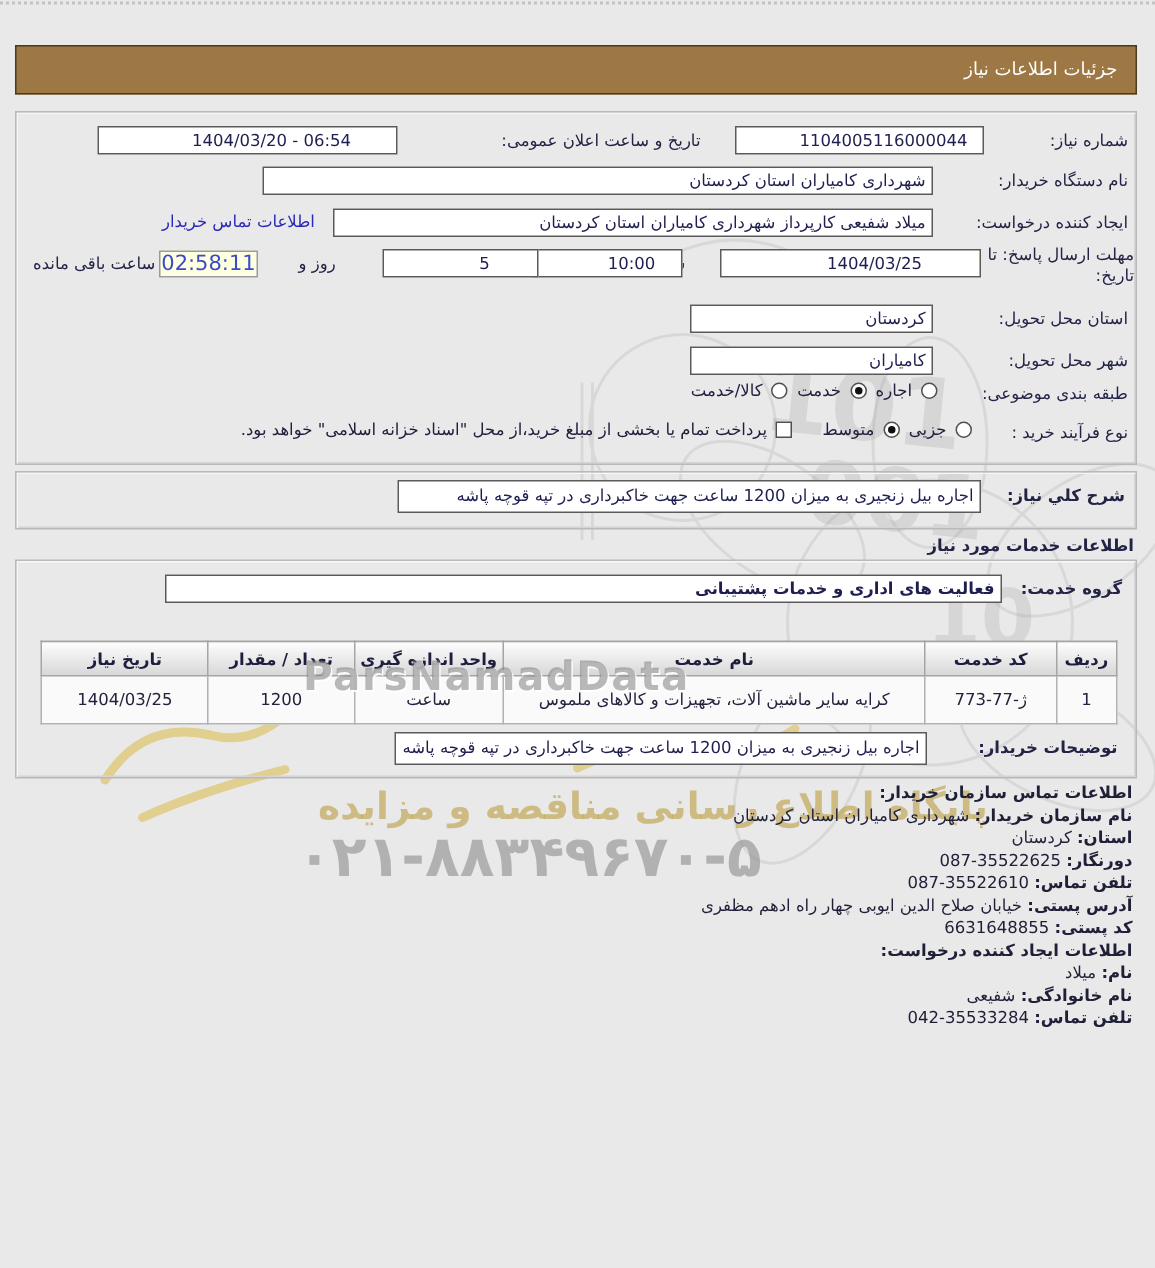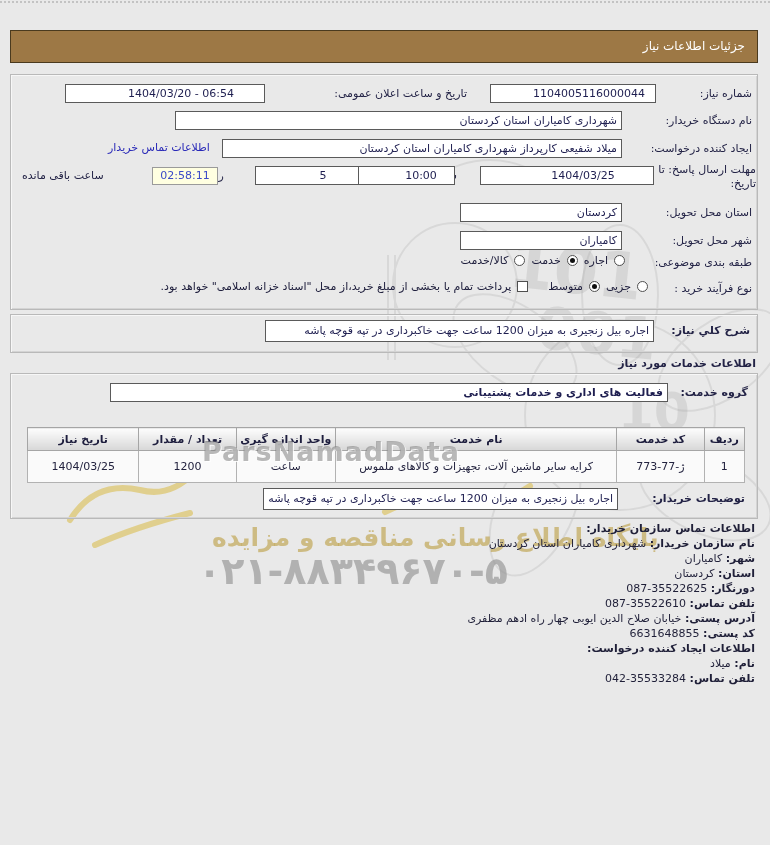--- a/index.html
+++ b/index.html
@@ -30,21 +30,21 @@
   .ibox{
     position:absolute;background:#fff;border:1px solid #5a5a5a;
     height:17px;line-height:17px;padding:0 4px;overflow:hidden;
     white-space:nowrap;font-size:11px;color:#1e1e50;z-index:2;
   }
   .center{text-align:center;padding-left:36px;}
   .link{position:absolute;color:#2929b8;z-index:2;white-space:nowrap;}
   .countdown{
     position:absolute;background:#ffffe1;border:1px solid #9a9a9a;
     height:16px;line-height:16px;width:64px;text-align:center;
-    color:#3b4bc8;font-size:11px;z-index:2;margin-left:46px;
+    color:#3b4bc8;font-size:14px;z-index:2;
   }
   .optrow{position:absolute;display:flex;align-items:center;gap:5px;direction:rtl;z-index:2;white-space:nowrap;}
   .radio{width:11px;height:11px;border:1px solid #4f4f4f;border-radius:50%;background:#fff;display:inline-block;box-sizing:border-box;flex:0 0 auto;}
   .radio.checked::after{content:"";display:block;width:5px;height:5px;border-radius:50%;background:#101010;margin:2px;}
   .cbox{width:11px;height:11px;border:1px solid #4f4f4f;background:#fff;display:inline-block;box-sizing:border-box;flex:0 0 auto;}
   .optlabel{padding:0 1px;}
   
   .needtable{position:absolute;right:25px;top:427px;width:718px;border-collapse:collapse;direction:rtl;z-index:2;}
   .needtable th{
     background:linear-gradient(#fdfdfd,#d7d7d7);
@@ -196,26 +196,26 @@
     </tr>
   </tbody>
 </table>
 
 <div class="lbl b" style="right:25px;top:492px;">توضيحات خريدار:</div>
 <div class="ibox" style="left:263px;top:488px;width:345px;height:20px;line-height:20px;">اجاره بیل زنجیری به میزان 1200 ساعت جهت خاکبرداری در تپه قوچه پاشه</div>
 
 <div class="contact">
   <div class="b">اطلاعات تماس سازمان خریدار:</div>
   <div><b>نام سازمان خریدار:</b> <span>شهرداری کامیاران استان کردستان</span></div>
-  <div><b>شهر:</b> <span>کامیاران</span></div>
   <div><b>استان:</b> <span>کردستان</span></div>
   <div><b>دورنگار:</b> <span>35522625-087</span></div>
   <div><b>تلفن تماس:</b> <span>35522610-087</span></div>
   <div><b>آدرس پستی:</b> <span>خیابان صلاح الدین ایوبی چهار راه ادهم مظفری</span></div>
   <div><b>کد پستی:</b> <span>6631648855</span></div>
   <div class="b">اطلاعات ایجاد کننده درخواست:</div>
   <div><b>نام:</b> <span>میلاد</span></div>
+  <div><b>نام خانوادگی:</b> <span>شفیعی</span></div>
   <div><b>تلفن تماس:</b> <span>35533284-042</span></div>
 </div>
 
 <div class="wm-brand">ParsNamadData</div>
 <div class="wm-tagline">پایگاه اطلاع رسانی مناقصه و مزایده</div>
 <div class="wm-phone">۰۲۱-۸۸۳۴۹۶۷۰-۵</div>
 
 </body></html>

